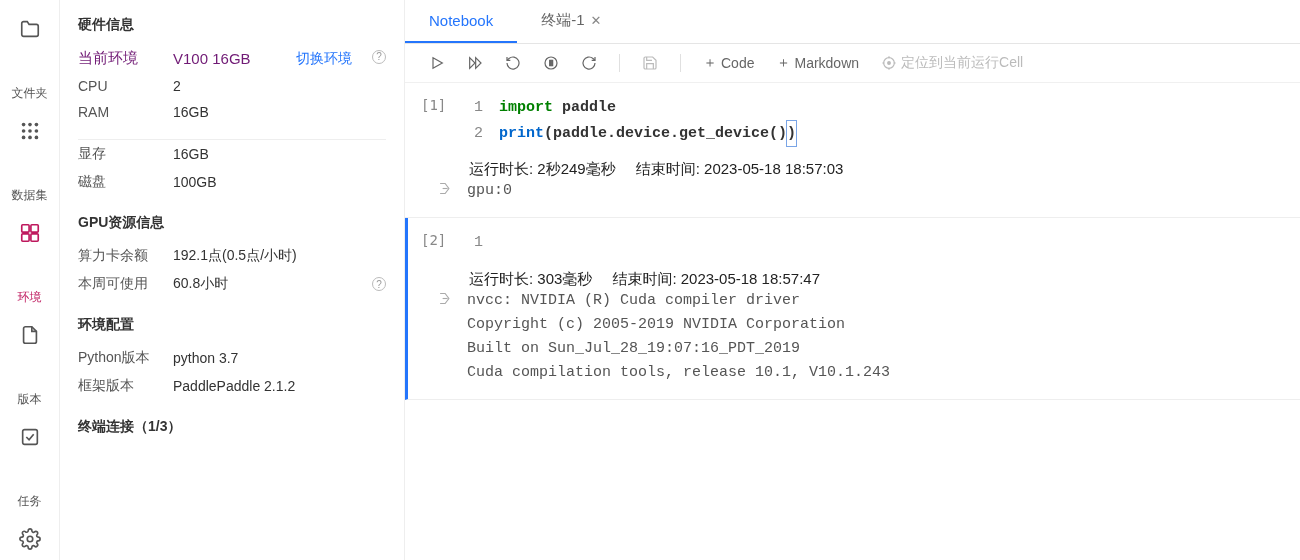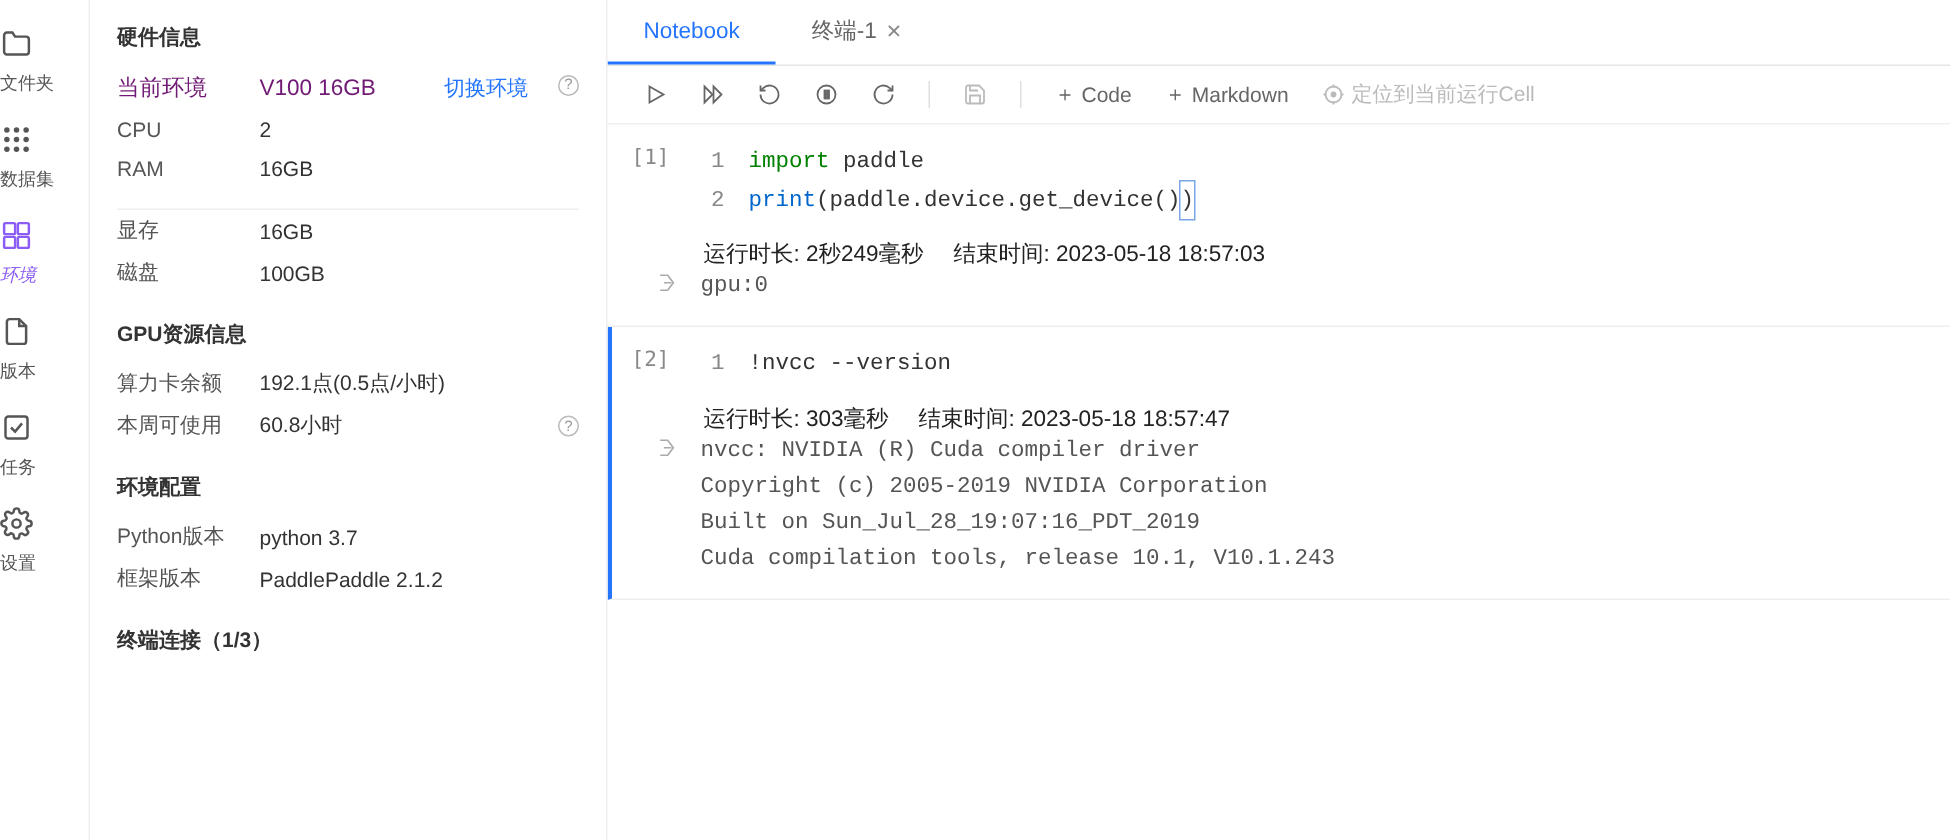--- a/index.html
+++ b/index.html
@@ -18,25 +18,27 @@
   border-right: 1px solid #eee;
   display: flex;
   flex-direction: column;
   align-items: center;
   padding-top: 10px;
 }
 .icon-item {
   width: 100%;
   display: flex;
   flex-direction: column;
+  align-items: center;
   padding: 8px 0 10px;
   cursor: pointer;
   color: #555;
-}
-.icon-item.active { color: #8b5cf6; font-style: italic; }
+  gap: 38px;
+}
+.icon-item.active { color: #be185d; }
 .icon-item svg { width: 22px; height: 22px; }
 .icon-item .lbl { font-size: 12px; margin-top: 4px; }
 
 .info-panel {
   width: 345px;
   border-right: 1px solid #eee;
   padding: 16px 18px 0 18px;
   overflow-y: auto;
 }
 .info-panel h4 {
@@ -128,21 +130,21 @@
   padding-top: 2px;
 }
 .code-block { flex: 1; }
 .code-line {
   display: flex;
   font-family: Consolas, "Courier New", monospace;
   font-size: 15px;
   line-height: 1.7;
 }
 .ln { width: 32px; text-align: right; padding-right: 16px; color: #888; }
-.code { white-space: pre; }
+.code { white-space: pre; font-weight: bold; }
 .kw { color: #008000; }
 .fn { color: #0066cc; }
 .cursor-box { outline: 1px solid #7aa5e6; display: inline-block; }
 
 .run-meta {
   margin-left: 48px;
   margin-top: 14px;
   font-size: 15px;
   color: #222;
   display: flex;
@@ -381,21 +383,20 @@
         <div class="out-text">gpu:0</div>
       </div>
     </div>
 
     <div class="cell selected">
       <div class="cell-top">
         <div class="exec-count">[2]</div>
         <div class="code-block">
           <div class="code-line">
               <span class="ln">1</span>
-              <span class="code">!nvcc --version</span>
             </div>
         </div>
       </div>
       <div class="run-meta">
         <span><span>运行时长:</span> <span>303毫秒</span></span>
         <span><span>结束时间:</span> <span>2023-05-18 18:57:47</span></span>
       </div>
       <div class="out-block">
         <span class="out-arrow">
           <svg viewBox="0 0 24 24" fill="none" stroke="currentColor" stroke-width="1.8">

